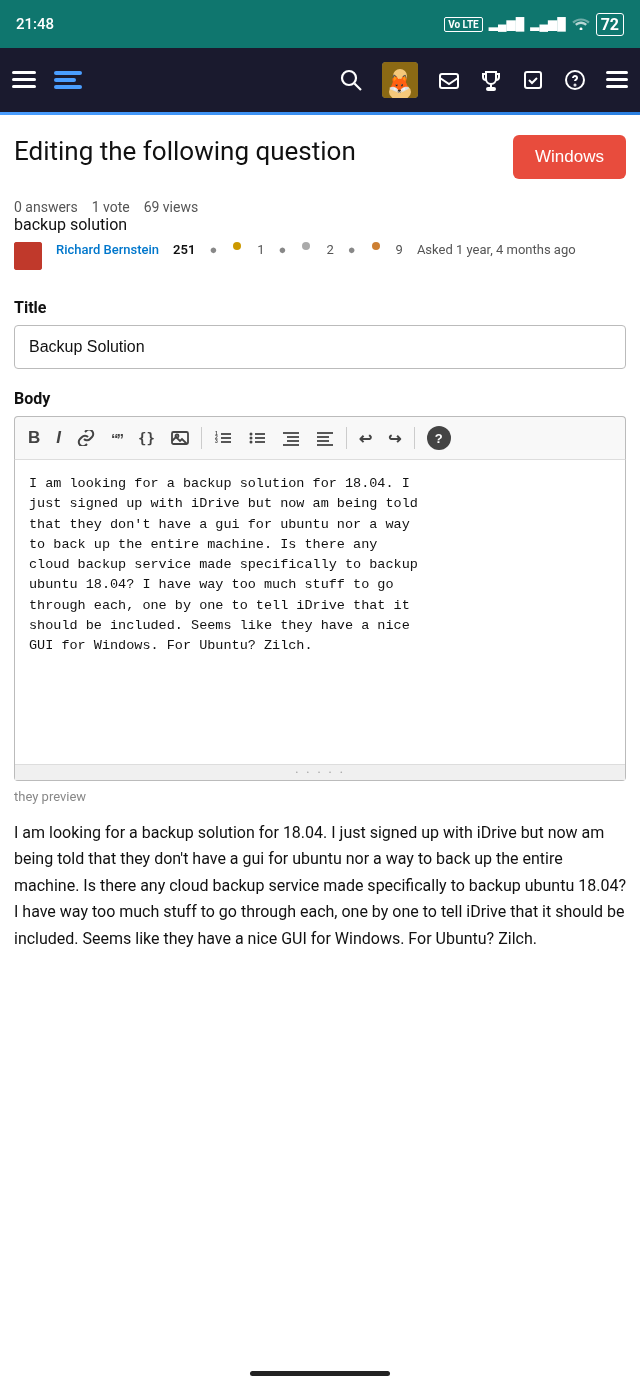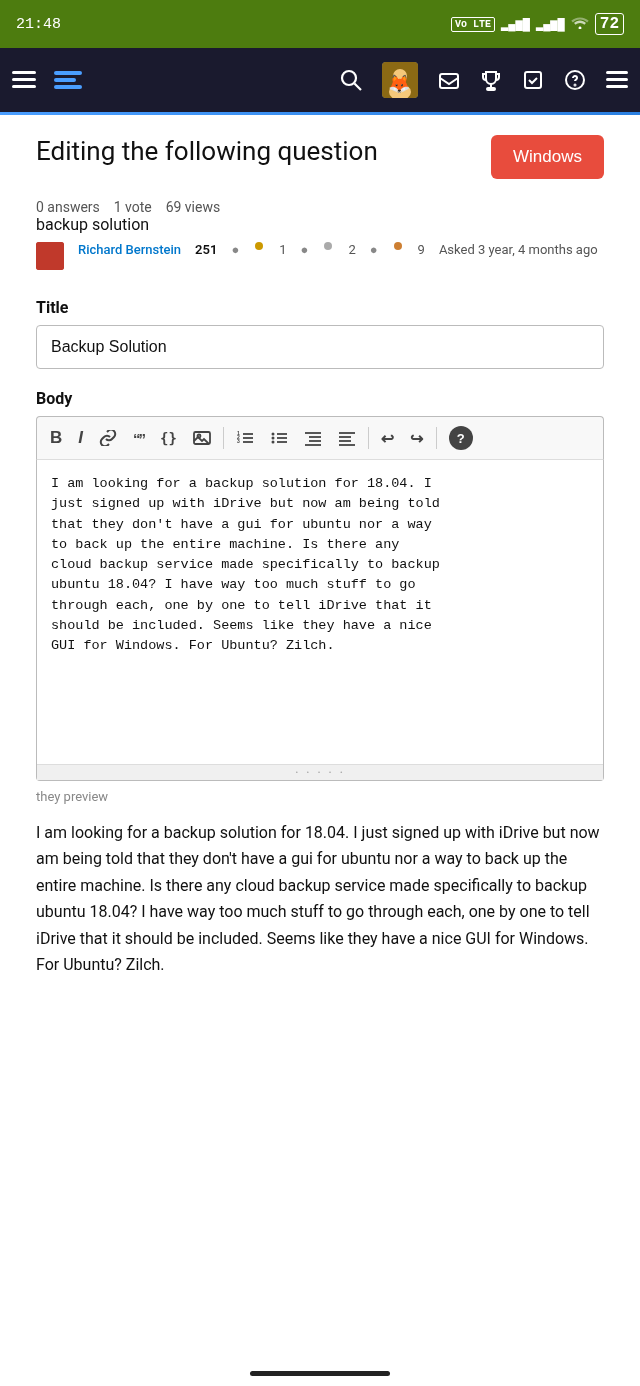--- a/index.html
+++ b/index.html
@@ -6,28 +6,27 @@
     * { box-sizing: border-box; margin: 0; padding: 0; }
     body {
       font-family: -apple-system, BlinkMacSystemFont, 'Segoe UI', Roboto, Arial, sans-serif;
       background: #fff;
       width: 640px;
       min-height: 1386px;
     }
 
     
     .status-bar {
-      background: #4d7c0f;
+      background: #0f766e;
       color: #fff;
       display: flex;
       justify-content: space-between;
       align-items: center;
       padding: 24px 16px;
       height: 40px;
-      font-family: Liberation Mono, monospace;
     }
     .status-time {
       font-size: 15px;
       font-weight: 500;
     }
     .status-icons {
       display: flex;
       align-items: center;
       gap: 6px;
       font-size: 12px;
@@ -89,21 +88,21 @@
     .avatar-small svg { width: 36px; height: 36px; }
 
     
     .nav-underline {
       height: 3px;
       background: linear-gradient(to right, #4a9eff, #2a7fe0);
     }
 
     
     .main-content {
-      padding: 20px 36px;
+      padding: 20px 14px;
     }
 
     
     .page-header {
       display: flex;
       justify-content: space-between;
       align-items: flex-start;
       margin-bottom: 20px;
     }
     .page-title {
@@ -436,21 +435,21 @@
     <span class="author-rep">251</span>
     <span style="color:#888;">●</span>
     <span class="badge-dot badge-gold"></span>
     <span style="font-size:13px;color:#555;">1</span>
     <span style="color:#888;">●</span>
     <span class="badge-dot badge-silver"></span>
     <span style="font-size:13px;color:#555;">2</span>
     <span style="color:#888;">●</span>
     <span class="badge-dot badge-bronze"></span>
     <span style="font-size:13px;color:#555;">9</span>
-    <span>Asked 3 year, 4 months ago</span>
+    <span>Asked 1 year, 4 months ago</span>
   </div>
 
   
   <div class="form-label">Title</div>
   <input type="text" class="title-input" value="Backup Solution" style="">
 
   
   <div class="form-label">Body</div>
   <div class="editor-toolbar">
     <button class="toolbar-btn" style="font-weight:900;font-size:17px;">B</button>

